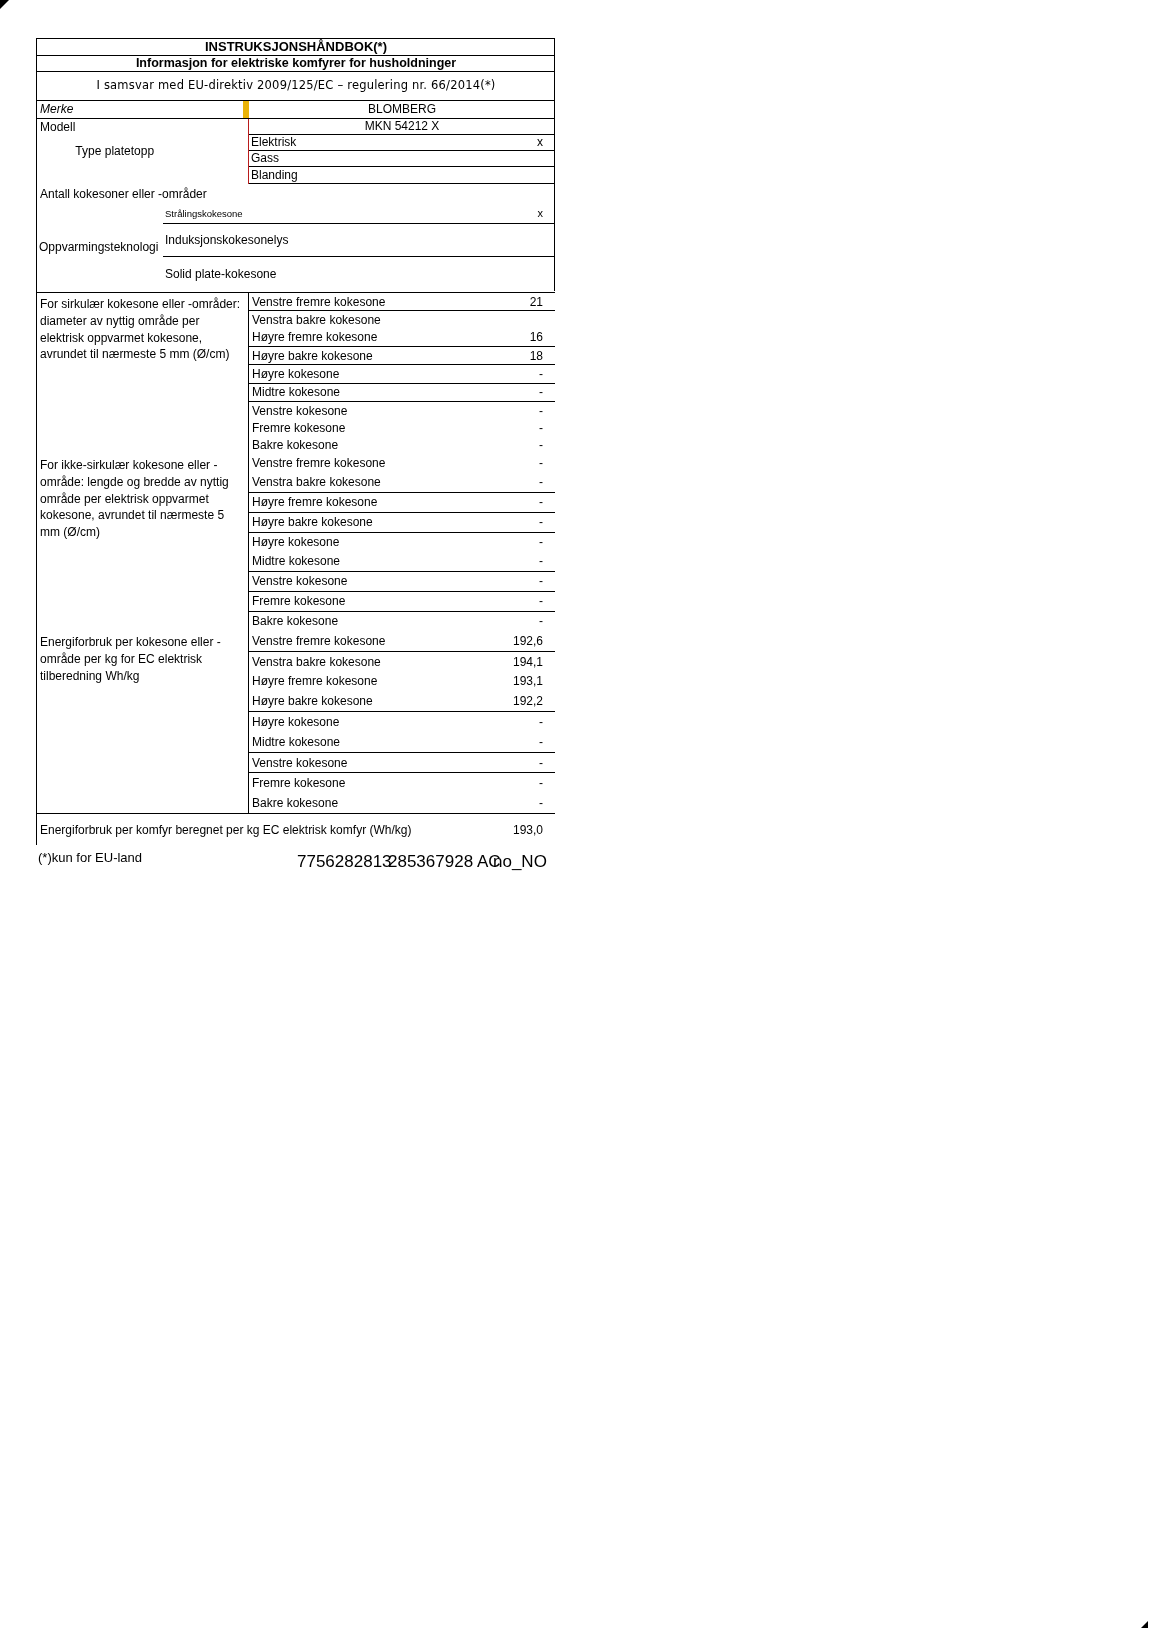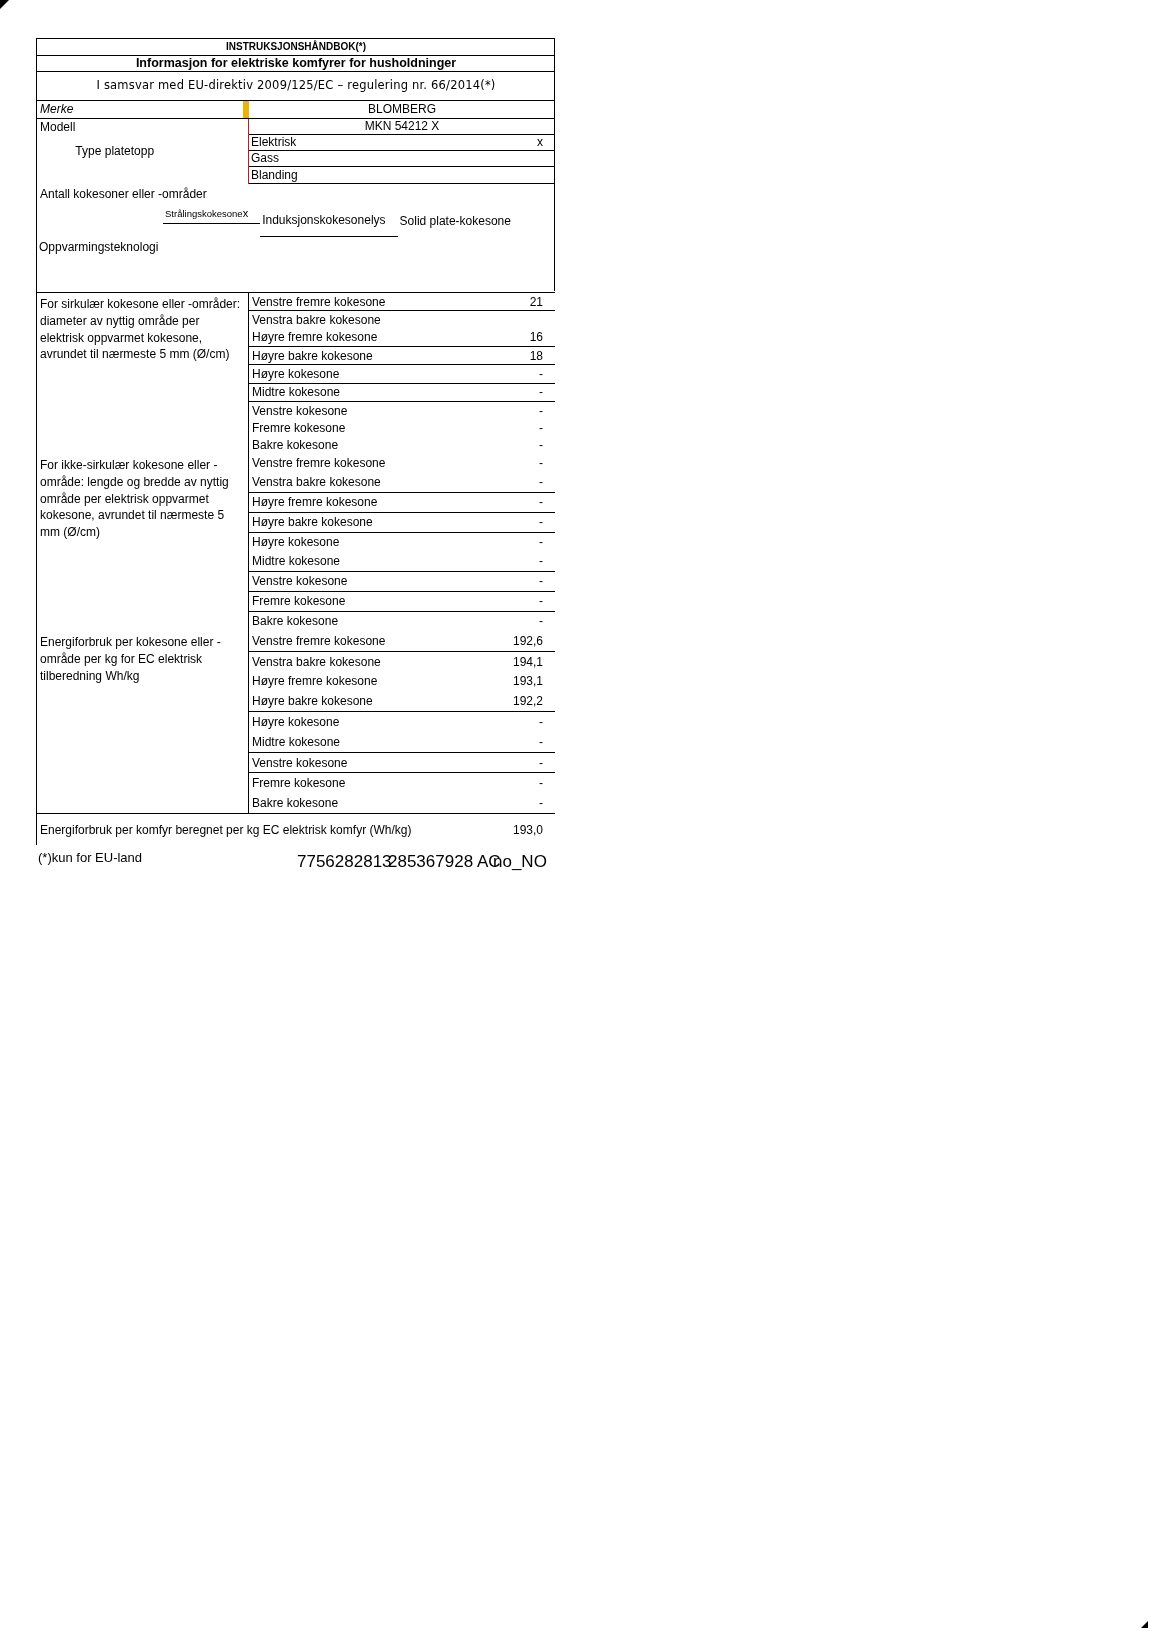--- a/index.html
+++ b/index.html
@@ -10,21 +10,21 @@
              border-top:9px solid #000;border-right:9px solid transparent;}
   .corner-br{position:absolute;left:1141px;top:1621px;width:0;height:0;
              border-bottom:7px solid #000;border-left:7px solid transparent;}
   
   .doc{position:absolute;left:36px;top:38px;width:519px;height:807px;
        border-left:1px solid #000;border-top:1px solid #000;box-sizing:border-box;
        font-size:12px;line-height:1.18;}
   .right-border-seg{position:absolute;right:0;top:0;width:1px;height:252px;background:#000;}
   .hrow{box-sizing:border-box;display:flex;align-items:center;}
   .bb{border-bottom:1px solid #000;}
-  .row-title{height:17px;justify-content:center;font-weight:bold;font-size:10px;}
+  .row-title{height:17px;justify-content:center;font-weight:bold;font-size:13px;}
   .row-subtitle{height:16px;justify-content:center;font-weight:bold;font-size:12.5px;}
   .row-directive{height:29px;justify-content:center;font-family:"DejaVu Sans",sans-serif;
                  font-size:11.5px;letter-spacing:.2px;}
   
   .row-brand{height:17px;display:flex;}
   .cell-l{width:212px;box-sizing:border-box;border-right:6px solid #eab308;padding-left:3px;
           display:flex;align-items:center;font-style:italic;}
   .cell-r{flex:1;display:flex;align-items:center;justify-content:center;}
   
   .block-model{display:flex;height:65px;box-sizing:border-box;}
@@ -36,21 +36,21 @@
   .bm-row{box-sizing:border-box;display:flex;align-items:center;border-bottom:1px solid #000;}
   .bm-row .lab{flex:1;padding-left:2px;}
   .bm-row .val{padding-right:12px;}
   .bm-center{justify-content:center;}
   
   .row-antall{height:20px;padding-left:3px;}
   
   .block-heat{display:flex;height:88px;box-sizing:border-box;}
   .heat-label{width:126px;box-sizing:border-box;padding-left:2px;display:flex;align-items:center;
               word-break:break-all;line-height:1.15;}
-  .heat-rows{flex:1;display:flex;flex-direction:row;}
+  .heat-rows{flex:1;display:flex;flex-direction:column;}
   .heat-row{box-sizing:border-box;display:flex;align-items:center;}
   .heat-row .lab{flex:1;padding-left:2px;}
   .heat-row .val{padding-right:12px;}
   .heat-row.small{font-size:9.5px;}
   .heat-row.small .val{font-size:11px;}
   
   .sec{display:flex;box-sizing:border-box;}
   .sec-a{height:162px;border-top:1px solid #000;justify-content:flex-end;}
   .sec-b{height:177px;}
   .sec-c{height:183px;border-bottom:1px solid #000;}

